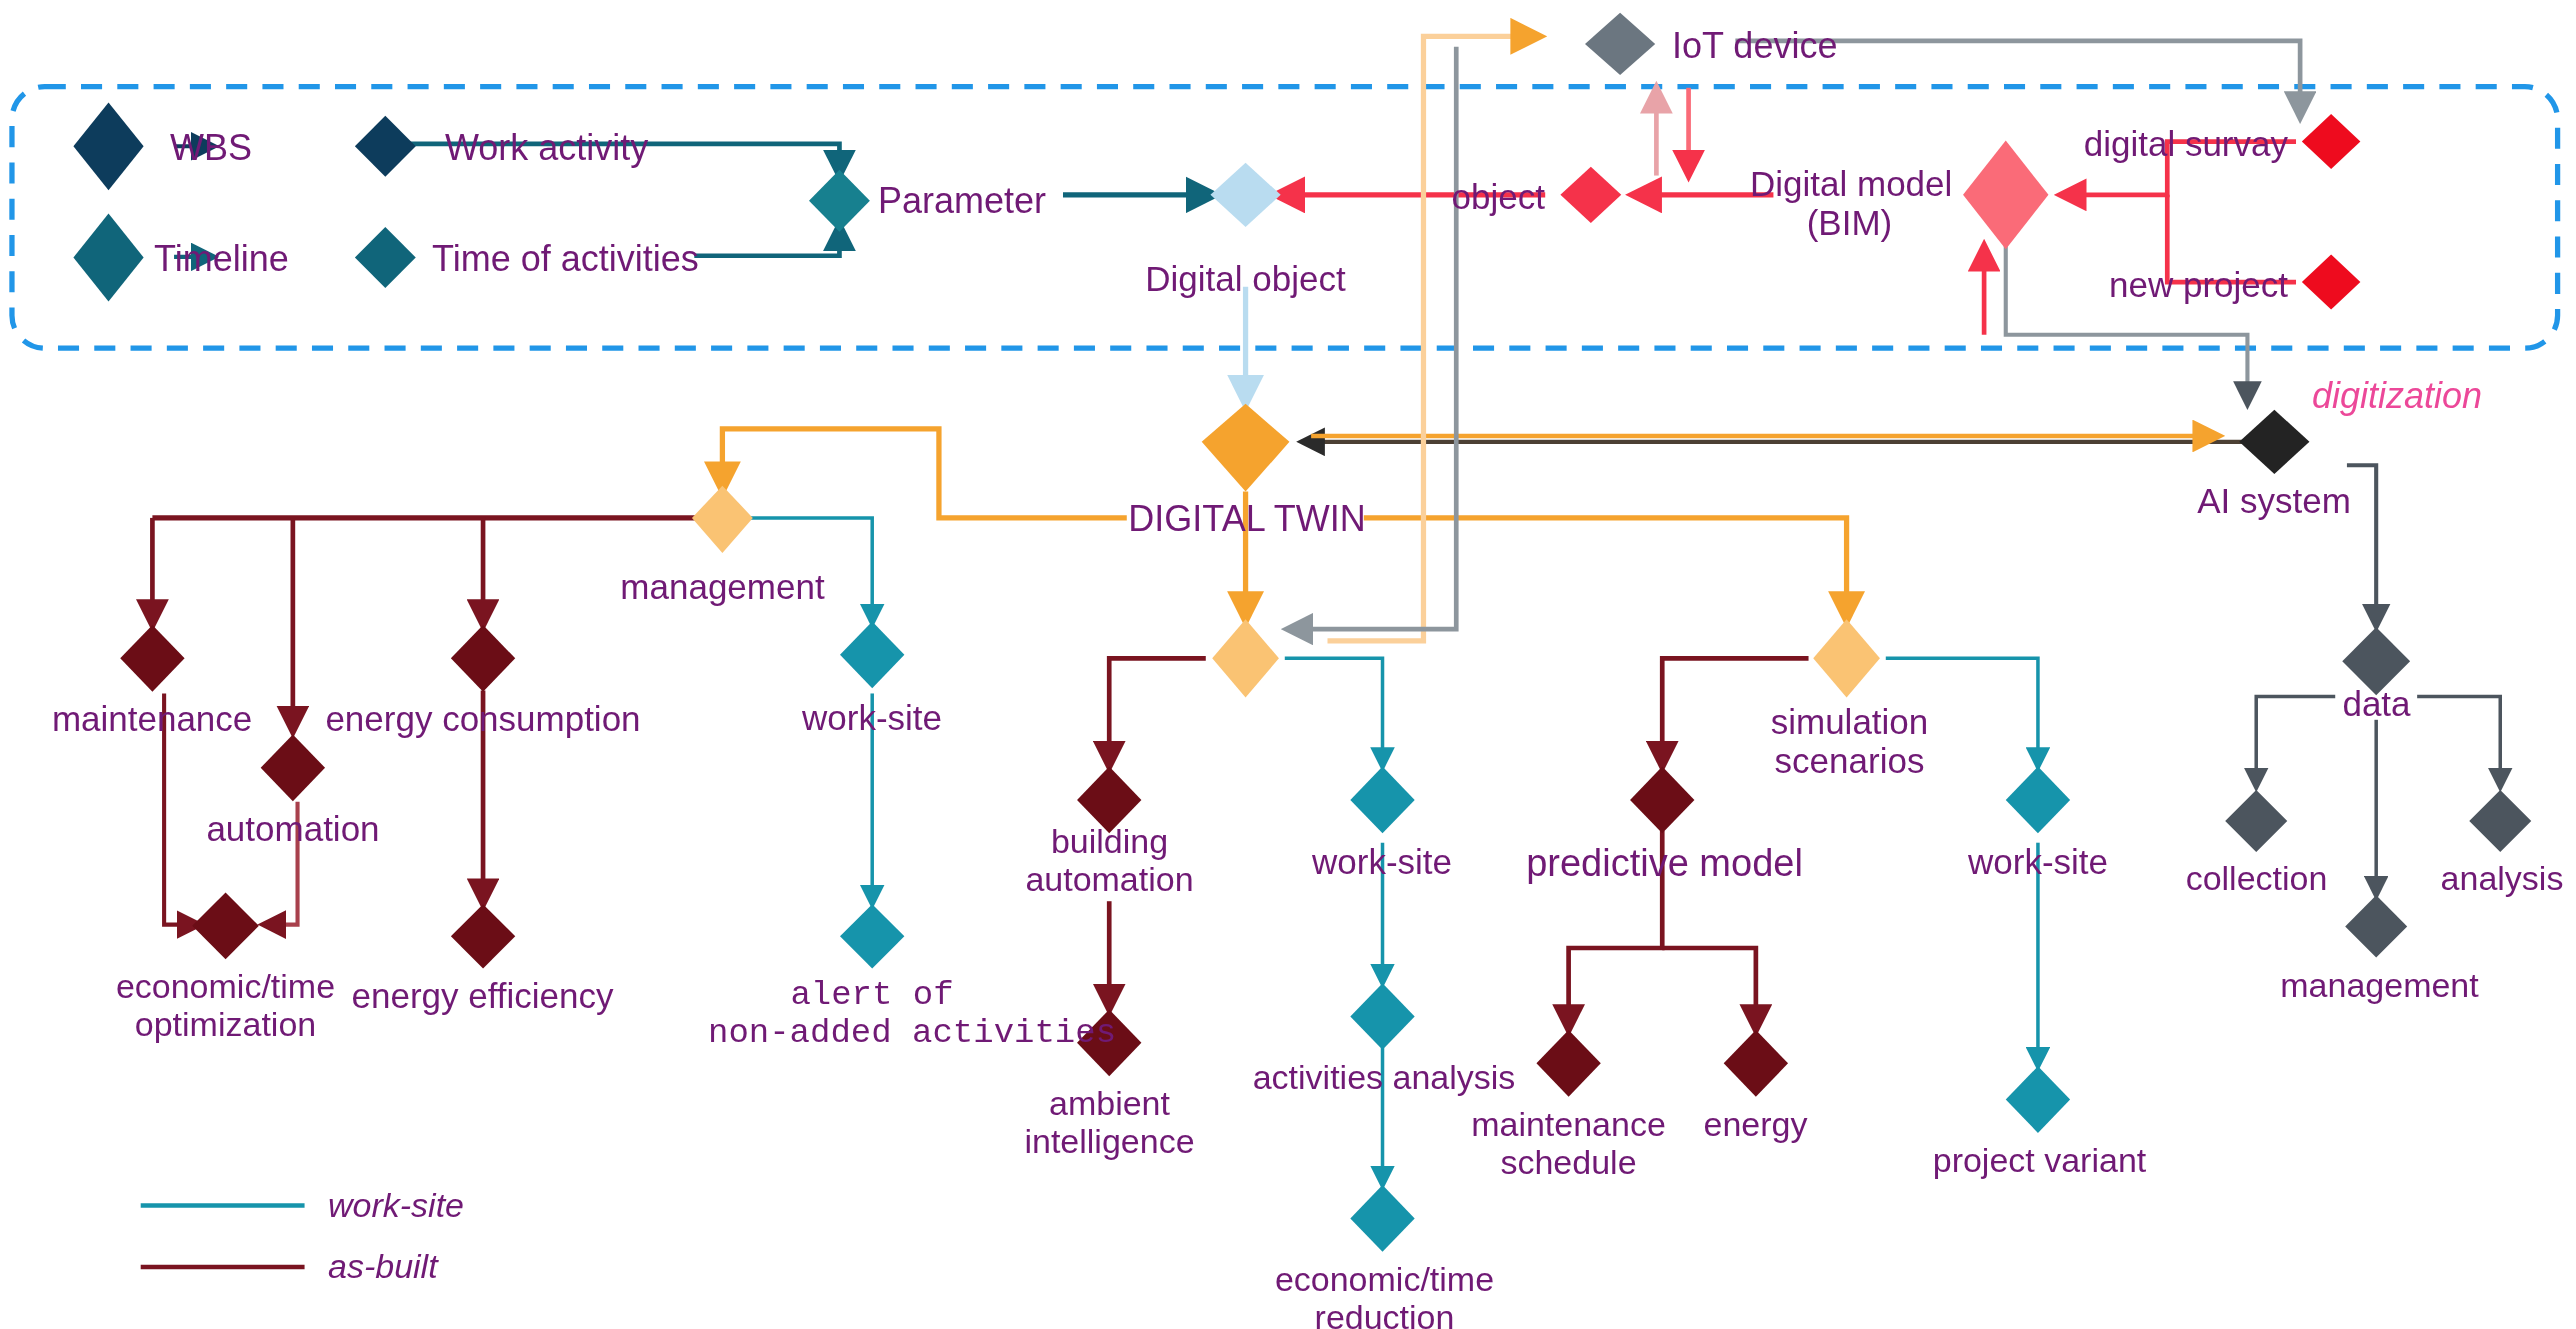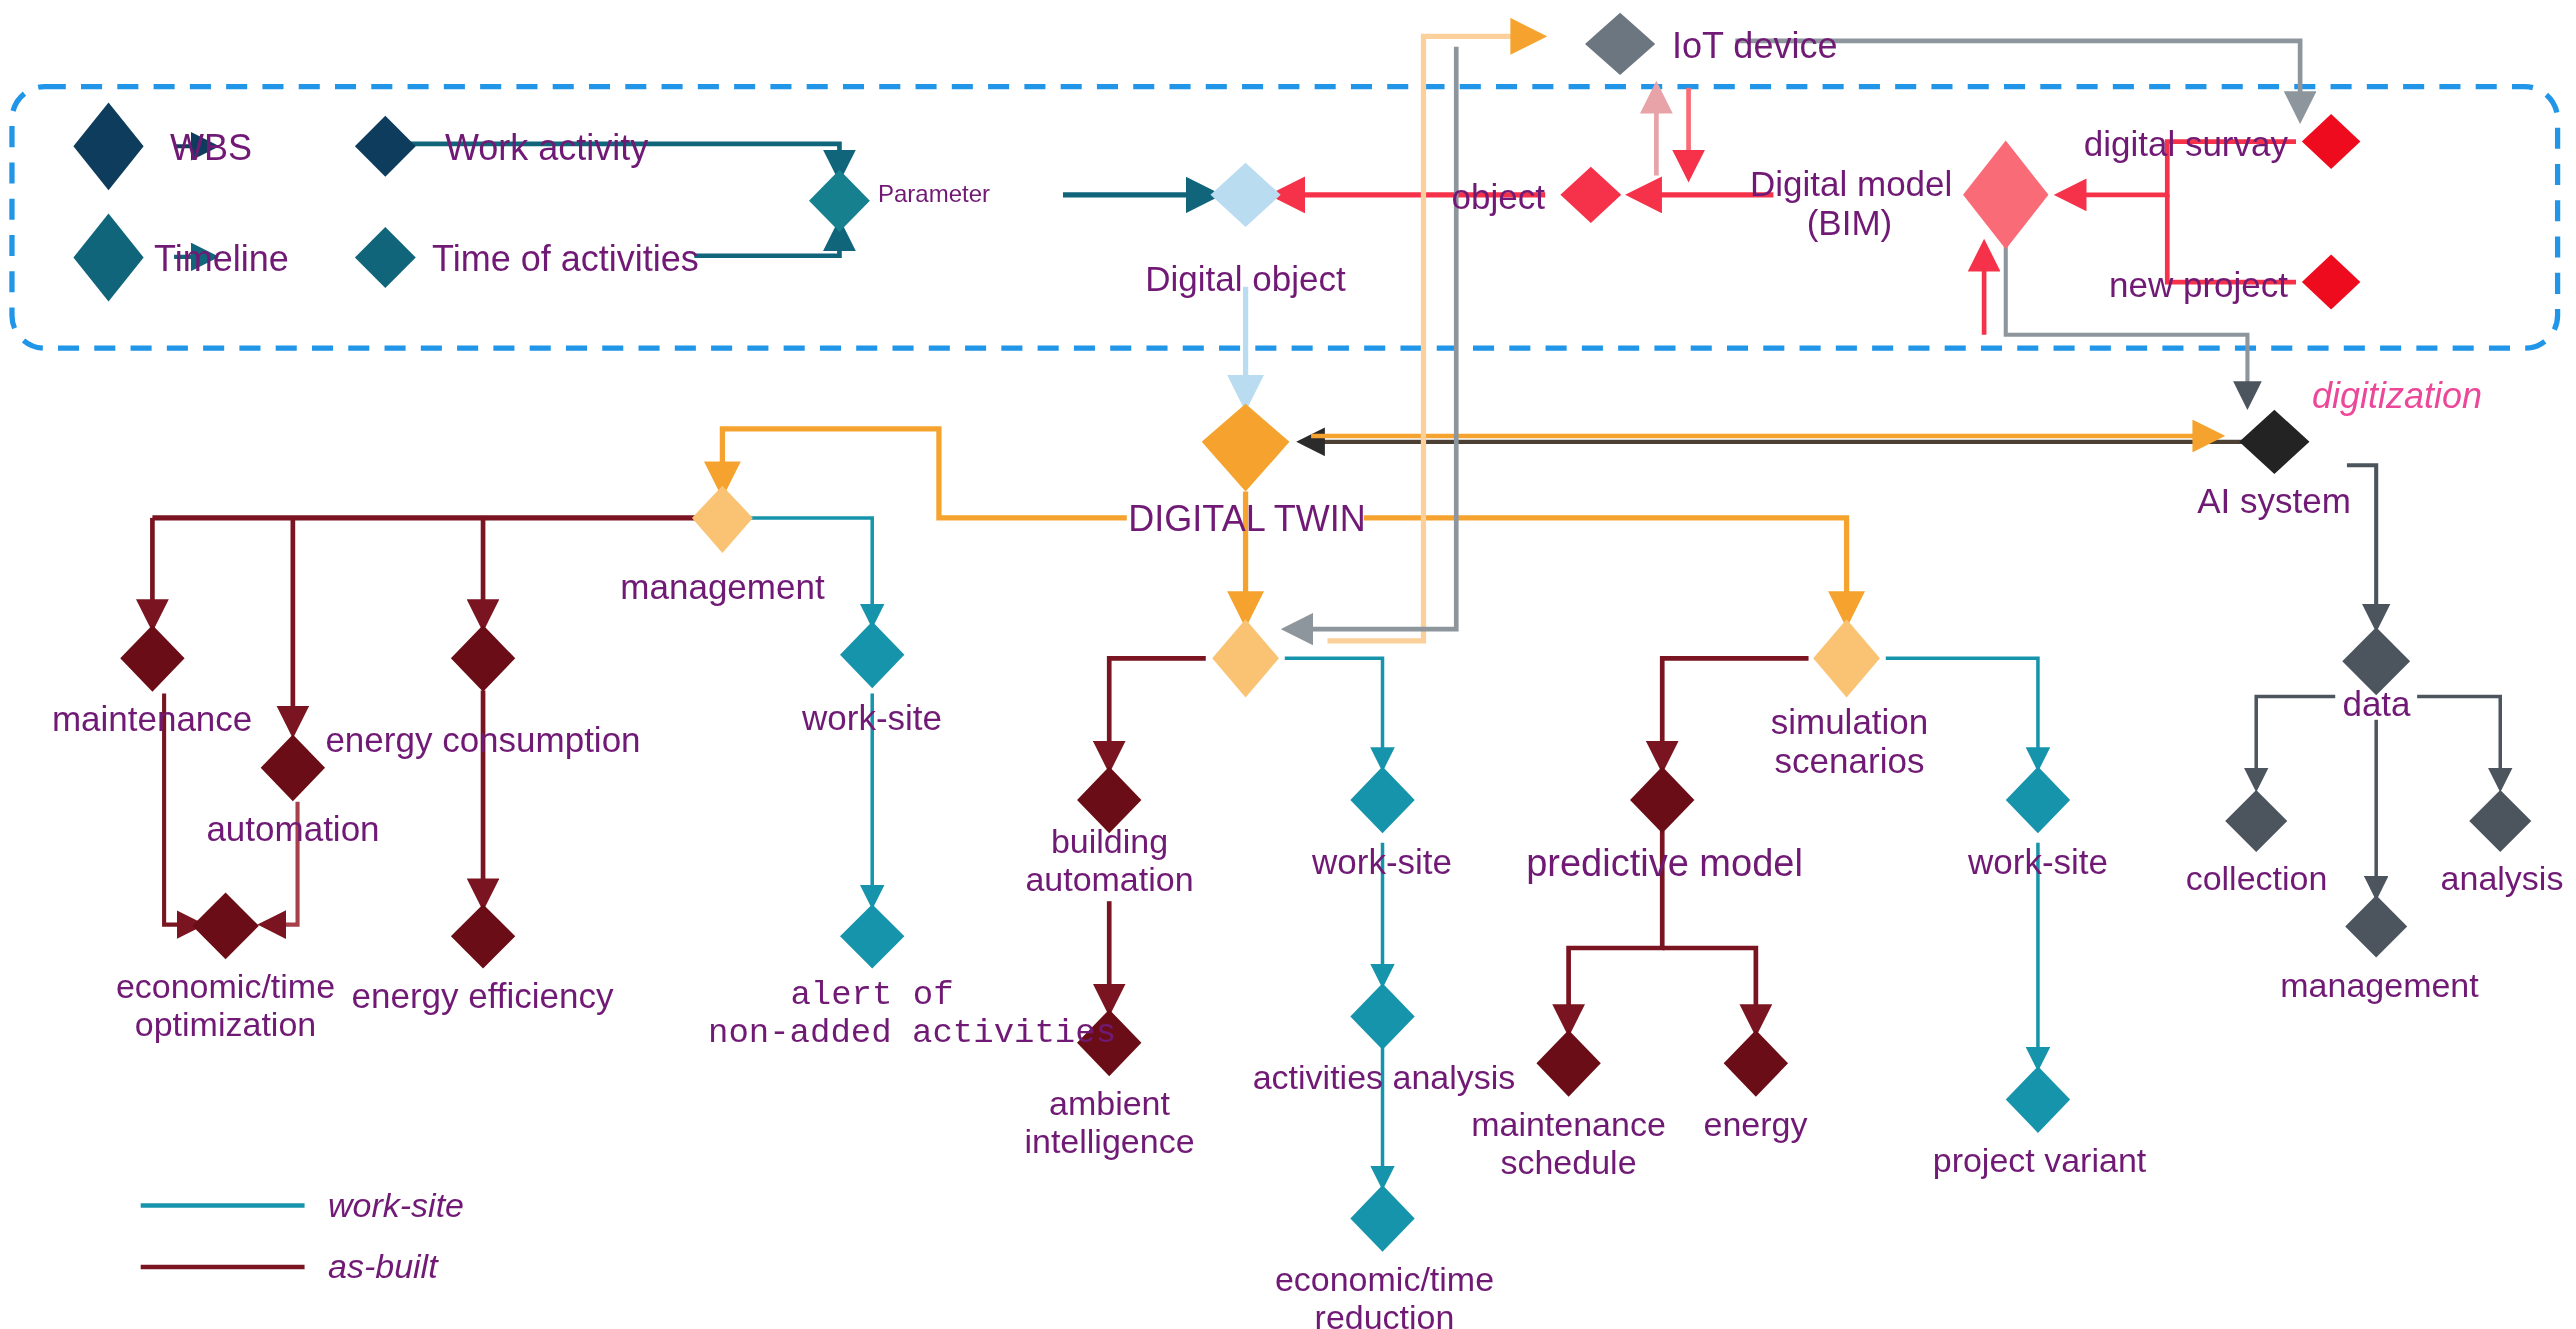--- a/index.html
+++ b/index.html
@@ -176,37 +176,37 @@
     <polygon points="4060,1072 4118,1130 4060,1188 4002,1130" fill="#4c555e"></polygon>
     <polygon points="3855,1350 3908,1403 3855,1456 3802,1403" fill="#4c555e"></polygon>
     <polygon points="4060,1530 4113,1583 4060,1636 4007,1583" fill="#4c555e"></polygon>
     <polygon points="4272,1350 4325,1403 4272,1456 4219,1403" fill="#4c555e"></polygon>
   </svg>
 
   <div class="lbl" style="left:170px;top:128px;width:152px;font-size:36px;text-align:left;">WBS</div>
   <div class="lbl" style="left:445px;top:128px;width:258px;font-size:36px;text-align:left;">Work activity</div>
   <div class="lbl" style="left:154px;top:239px;width:176px;font-size:36px;text-align:left;">Timeline</div>
   <div class="lbl" style="left:432px;top:239px;width:281px;font-size:36px;text-align:left;">Time of activities</div>
-  <div class="lbl" style="left:878px;top:181px;width:193px;font-size:24px;text-align:left;">Parameter</div>
+  <div class="lbl" style="left:878px;top:181px;width:193px;font-size:36px;text-align:left;">Parameter</div>
   <div class="lbl" style="left:1099px;top:259px;width:293px;font-size:35px;">Digital object</div>
   <div class="lbl" style="left:1387px;top:177px;width:158px;font-size:35px;text-align:right;">object</div>
   <div class="lbl" style="left:1750px;top:164px;width:199px;font-size:35px;">Digital model
 (BIM)</div>
   <div class="lbl" style="left:2060px;top:124px;width:228px;font-size:35px;text-align:right;">digital survay</div>
   <div class="lbl" style="left:2060px;top:265px;width:228px;font-size:35px;text-align:right;">new project</div>
   <div class="lbl" style="left:1672px;top:26px;width:234px;font-size:36px;text-align:left;">IoT device</div>
   <div class="lbl" style="left:1095px;top:499px;width:304px;font-size:36px;">DIGITAL TWIN</div>
   <div class="lbl" style="left:2148px;top:481px;width:252px;font-size:35px;">AI system</div>
   <div class="lbl" style="left:591px;top:567px;width:263px;font-size:35px;">management</div>
   <div class="lbl" style="left:1715px;top:702px;width:269px;font-size:35px;">simulation
 scenarios</div>
 
   <div class="lbl" style="left:17.6px;top:699px;width:269px;font-size:35px;">maintenance</div>
   <div class="lbl" style="left:176px;top:809px;width:234px;font-size:35px;">automation</div>
-  <div class="lbl" style="left:319px;top:699px;width:328px;font-size:35px;margin-top:21px;">energy consumption</div>
+  <div class="lbl" style="left:319px;top:699px;width:328px;font-size:35px;">energy consumption</div>
   <div class="lbl" style="left:94px;top:967px;width:263px;font-size:34px;">economic/time
 optimization</div>
   <div class="lbl" style="left:348px;top:976px;width:269px;font-size:35px;">energy efficiency</div>
   <div class="lbl" style="left:761px;top:698px;width:222px;font-size:35px;">work-site</div>
   <div class="lbl" style="left:708px;top:976px;width:328px;font-size:34px;font-family:Liberation Mono, monospace;">alert of
 non-added activities</div>
 
   <div class="lbl" style="left:972px;top:822px;width:275px;font-size:34px;">building
 automation</div>
   <div class="lbl" style="left:972px;top:1084px;width:275px;font-size:34px;">ambient

